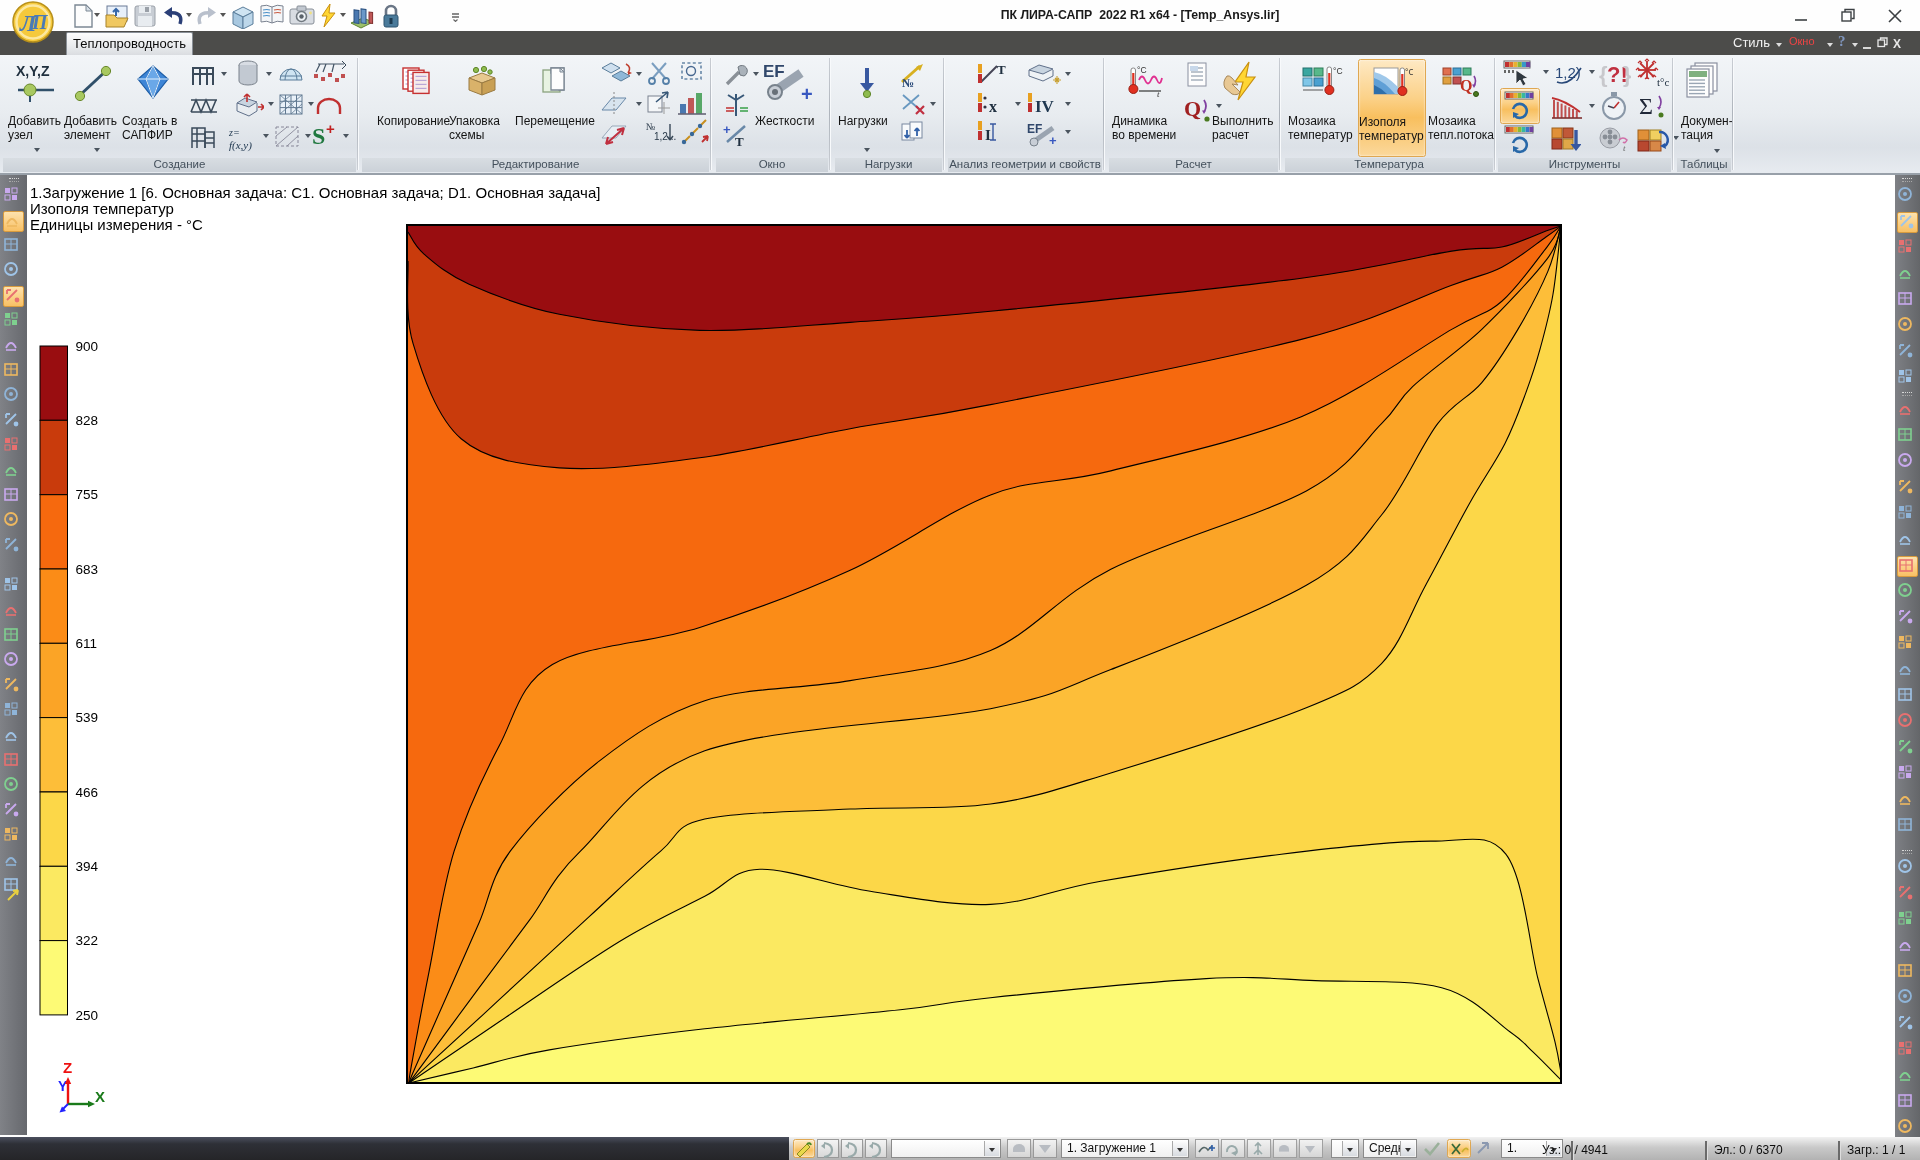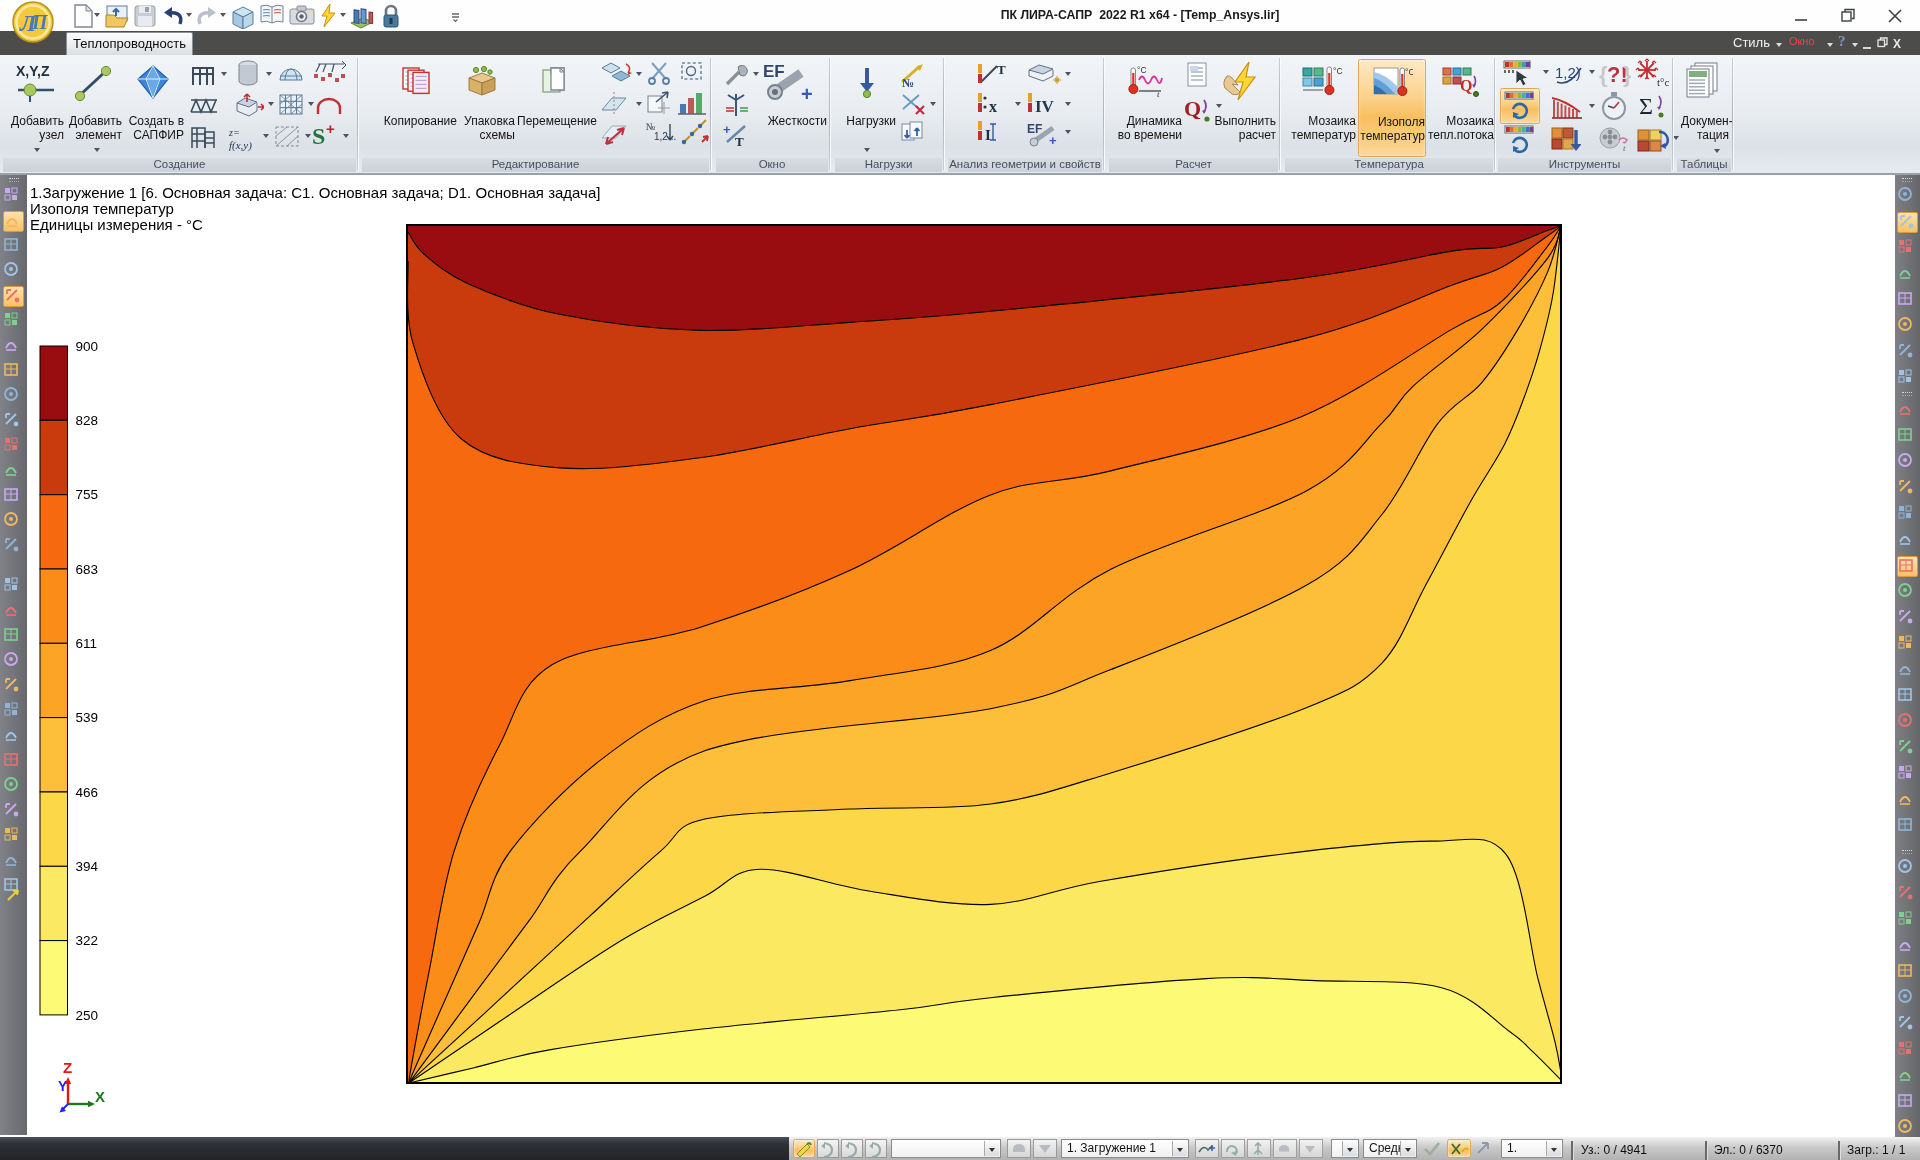--- a/index.html
+++ b/index.html
@@ -6,21 +6,21 @@
 .abs{position:absolute}
 #titlebar{left:0;top:0;width:1920px;height:31px;background:#fefefe}
 #title-text{left:720px;top:8px;width:840px;font-size:12.3px;font-weight:bold;color:#1a1a1a;text-align:center}
 #tabstrip{left:0;top:31px;width:1920px;height:24px;background:#4c4c4a}
 #tab1{left:66px;top:32px;width:127px;height:23px;background:linear-gradient(#fcfcfc,#ebedef 55%,#dadde1);border:1px solid #8a9097;border-bottom:none;border-radius:2px 2px 0 0;color:#0a0a0a;font-size:13px;text-align:center;line-height:22px}
 #ribbon{left:0;top:55px;width:1920px;height:118px;background:linear-gradient(#f2f5f8,#e8ecf0 50%,#dce1e7 78%,#e7ebf0)}
 #ribbonline{left:0;top:173px;width:1920px;height:2px;background:#98a0a9}
 .grp{position:absolute;top:56px;height:116px}
 .grp .sep{position:absolute;right:0;top:2px;bottom:2px;width:1px;background:linear-gradient(#c9cdd3,#aeb4bc,#c9cdd3);box-shadow:1px 0 0 #f8fafc}
 .grplabel{position:absolute;top:102px;height:14px;left:1px;right:2px;text-align:center;font-size:11.5px;color:#44505c;background:linear-gradient(#d8dde2,#cbd1d8)}
-.bigbtn{position:absolute;top:3px;height:98px;text-align:right;font-size:12px;color:#141414}
+.bigbtn{position:absolute;top:3px;height:98px;text-align:left;font-size:12px;color:#141414}
 .bigbtn .lbl{position:absolute;top:56px;width:100%;line-height:13.5px}
 .bigbtn svg{margin-top:2px}
 .sel{background:linear-gradient(#fee9c4,#fbd188 40%,#f8bf5e 60%,#fbd89b);border:1px solid #dfa751;border-radius:2.5px;box-shadow:inset 0 0 2px #fff}
 .caret{position:absolute;width:0;height:0;border-left:3.2px solid transparent;border-right:3.2px solid transparent;border-top:4px solid #4a545e}
 #canvas{left:27px;top:175px;width:1868px;height:962px;background:#fff}
 #leftbar{left:0;top:175px;width:27px;height:960px;background:linear-gradient(90deg,#808287,#66686d)}
 #rightbar{left:1895px;top:175px;width:25px;height:985px;background:linear-gradient(90deg,#7e8085,#646669)}
 #statusbar{left:0;top:1137px;width:1920px;height:23px;background:linear-gradient(#4b4f5e,#2e3037 30%,#252528)}
 #statusbar .silver{position:absolute;left:789px;top:0;width:1131px;height:23px;background:linear-gradient(#f2f2f2,#c9c9c9 45%,#b2b2b2)}
 .combo{position:absolute;height:19px;background:linear-gradient(#ffffff,#f0f0f0);border:1px solid #8a8a8a;font-size:12px;color:#111;line-height:17px;padding-left:5px}
@@ -1038,21 +1038,21 @@
       </svg></div>
     <div class="abs sel" style="left:658px;top:0px;width:24px;height:19px"><svg width="22" height="18" viewBox="0 0 22 18" xmlns="http://www.w3.org/2000/svg">
         <path d="M4 14 L12 4 M4 4 l8 10" stroke="#3a6a3a" stroke-width="1.8" fill="none"></path>
         <path d="M14 12 q4 -6 6 -2" stroke="#c8b030" stroke-width="1.6" fill="none"></path>
       </svg></div>
     <div class="abs" style="left:684px;top:0px;width:24px;height:19px"><svg width="22" height="18" viewBox="0 0 22 18" xmlns="http://www.w3.org/2000/svg">
         <path d="M5 14 L15 4 M15 4 h-6 M15 4 v6" stroke="#8a98b0" stroke-width="1.8" fill="none"></path>
       </svg></div>
     <div class="combo" style="left:712px;top:0px;width:62px">1.<div class="dd"></div></div>
     <div class="sdiv" style="left:782px"></div>
-    <div class="stxt" style="left:792px">Уз.: 0 / 4941</div>
+    <div class="stxt" style="left:753px">Уз.: 0 / 4941</div>
     <div class="sdiv" style="left:916px"></div>
     <div class="stxt" style="left:925px">Эл.: 0 / 6370</div>
     <div class="sdiv" style="left:1049px"></div>
     <div class="stxt" style="left:1058px">Загр.: 1 / 1</div>
   </div>
 <div class="abs hdrtxt" style="left:30px;top:184px">1.Загружение 1 [6. Основная задача: C1. Основная задача; D1. Основная задача]</div>
 <div class="abs hdrtxt" style="left:30px;top:200px">Изополя температур</div>
 <div class="abs hdrtxt" style="left:30px;top:216px">Единицы измерения - °C</div>
 <svg class="abs" style="left:38px;top:338px" width="140" height="692" xmlns="http://www.w3.org/2000/svg">
     <rect x="2" y="8.0" width="27.5" height="74.3" fill="#990d10" stroke="#000" stroke-width="1"></rect>

